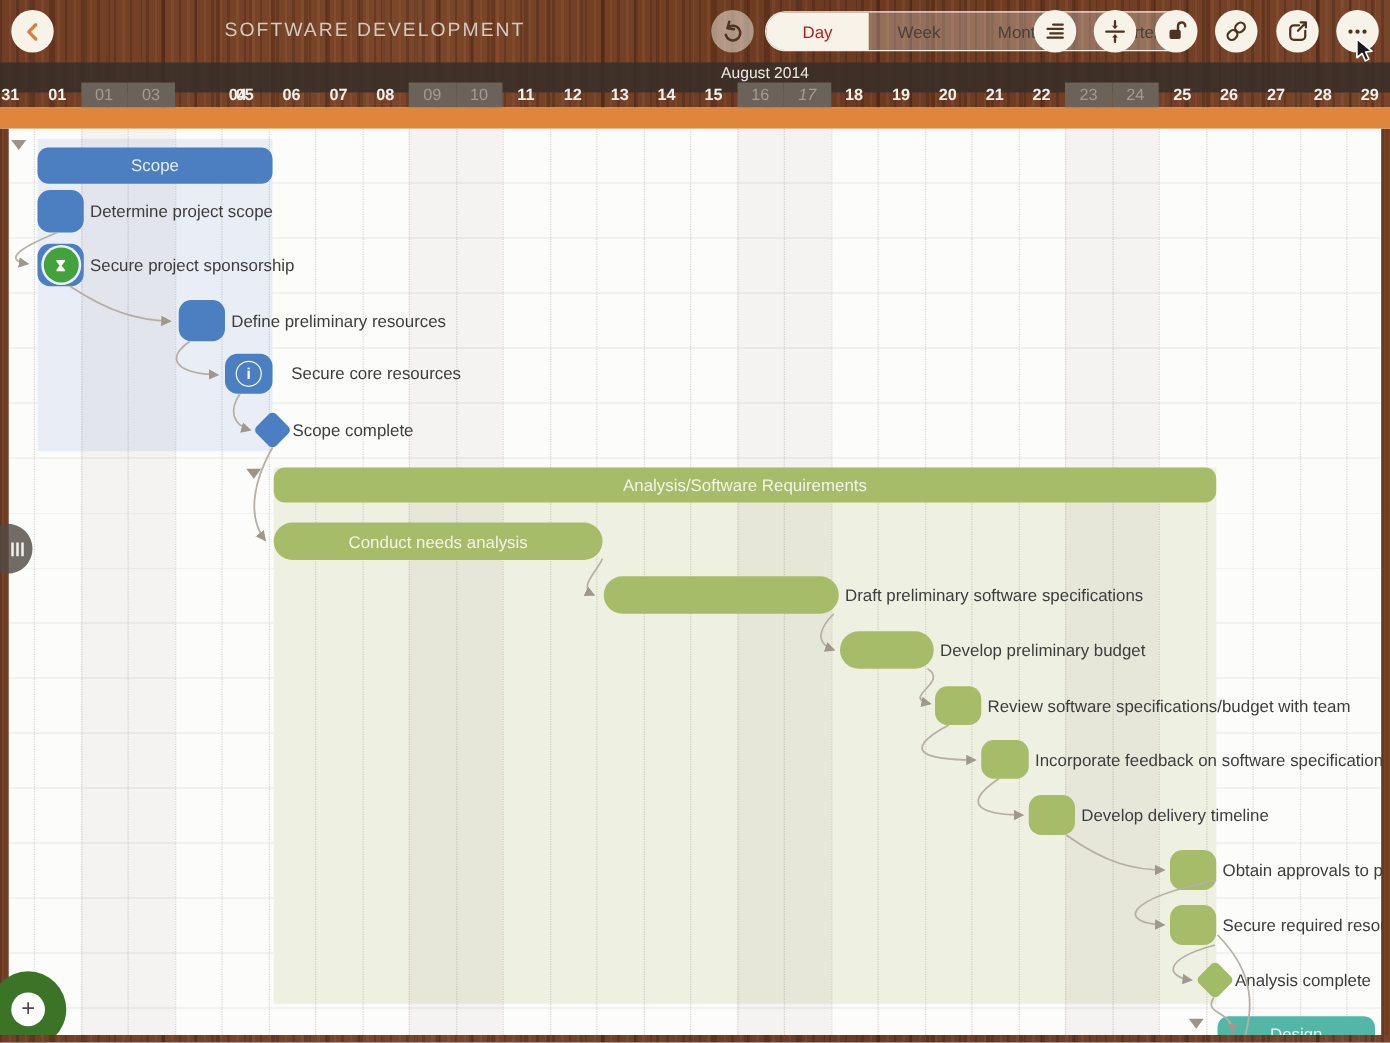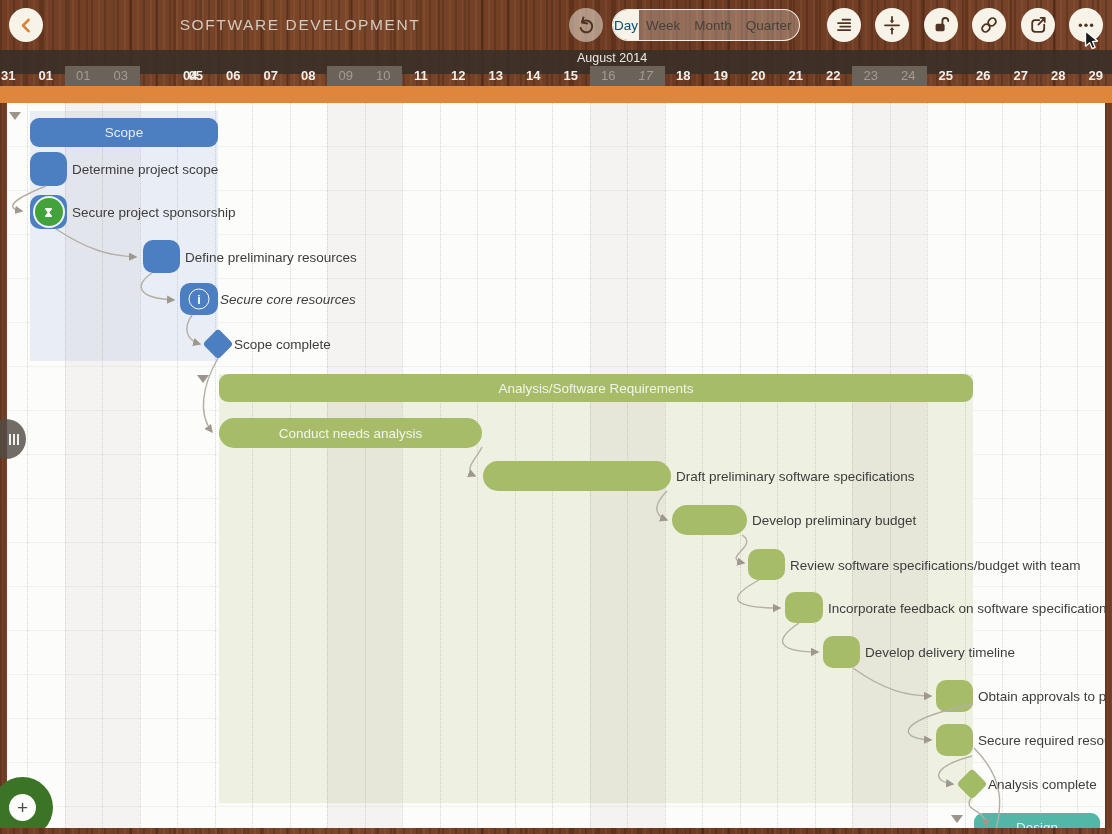--- a/index.html
+++ b/index.html
@@ -16,22 +16,22 @@
   .topbar{position:relative;width:100%;height:50px;}
   .circle-btn{position:absolute;width:34px;height:34px;border-radius:50%;border:none;padding:0;
     background:#f8f3e8;display:flex;align-items:center;justify-content:center;cursor:pointer;}
   .circle-btn svg{display:block;}
   .back{left:9px;top:8px;}
   .undo{left:569px;top:8px;background:rgba(248,243,232,0.5);}
   .title{position:absolute;left:300px;top:0;height:50px;display:flex;align-items:center;transform:translateX(-50%);
     color:#d2cbc0;font-size:15.5px;font-weight:400;letter-spacing:1.6px;white-space:nowrap;}
   .segmented{position:absolute;left:612px;top:9px;height:32px;border:1.5px solid rgba(250,246,238,0.95);
     border-radius:17px;display:flex;overflow:hidden;background:rgba(250,246,238,0.28);box-sizing:border-box;}
-  .seg{padding:0 7px;display:flex;align-items:center;font-size:13.5px;color:#46413a;cursor:pointer;}
-  .seg.sel{background:#f8f3e8;color:#0c4a6e;padding:0 1px;}
+  .seg{padding:0 23px;display:flex;align-items:center;font-size:13.5px;color:#46413a;cursor:pointer;}
+  .seg.sel{background:#f8f3e8;color:#b91c1c;padding:0 29px;}
   .toolbar{position:absolute;left:827px;top:8px;display:flex;gap:14.4px;}
   .toolbar .circle-btn{position:static;}
   
   .datestrip{position:relative;width:100%;height:24px;background:rgba(56,47,40,0.88);}
   .month{position:absolute;left:612px;top:1px;transform:translateX(-50%);color:#eceae4;font-size:12.5px;}
   .dayrow{position:absolute;left:0;top:16px;width:100%;height:20px;}
   .daycell{position:absolute;top:0;width:37.5px;height:20px;line-height:19px;text-align:center;
     font-size:13px;font-weight:700;color:#f2efeb;}
   .daycell.wknd{background:#6b6259;color:#a49c92;font-weight:400;}
   .orangebar{position:absolute;left:0;top:86px;width:1112px;height:17px;background:#df853c;}
@@ -244,21 +244,21 @@
               <path fill="#fff" d="M5.5 4h9v1.7L11.1 10l3.4 4.3V16h-9v-1.7L8.9 10 5.5 5.7z"></path>
             </svg>
           </span>
         </div>
         <div class="bar-label" style="left: 72px; top: 109px;">Secure project sponsorship</div>
         <div class="bar" style="left: 143px; top: 137px; width: 37px; height: 33px; background: rgb(76, 126, 194); border-radius: 10px;"></div>
         <div class="bar-label" style="left: 185px; top: 153.5px;">Define preliminary resources</div>
         <div class="bar" style="left: 180px; top: 180px; width: 38px; height: 32px; background: rgb(76, 126, 194); border-radius: 10px;">
           <span class="info-badge">i</span>
         </div>
-        <div class="bar-label" style="left: 220px; top: 196px; font-style: italic;">Secure core resources</div>
+        <div class="bar-label" style="left: 233px; top: 196px;">Secure core resources</div>
         <div class="milestone" style="left: 207px; top: 230px; background: rgb(76, 126, 194);"></div>
         <div class="bar-label" style="left: 234px; top: 241px;">Scope complete</div>
         <div class="bar group" style="left: 219px; top: 271px; width: 754px; height: 28px; background: rgb(166, 188, 104); border-radius: 9px;">
           <span class="in-label">Analysis/Software Requirements</span>
         </div>
         <div class="tri" style="left: 197px; top: 272px;"></div>
         <div class="bar" style="left: 219px; top: 315px; width: 263px; height: 30px; background: rgb(166, 188, 104); border-radius: 15px;">
           <span class="in-label">Conduct needs analysis</span>
         </div>
         <div class="bar" style="left: 483px; top: 358px; width: 188px; height: 30px; background: rgb(166, 188, 104); border-radius: 15px;"></div>

